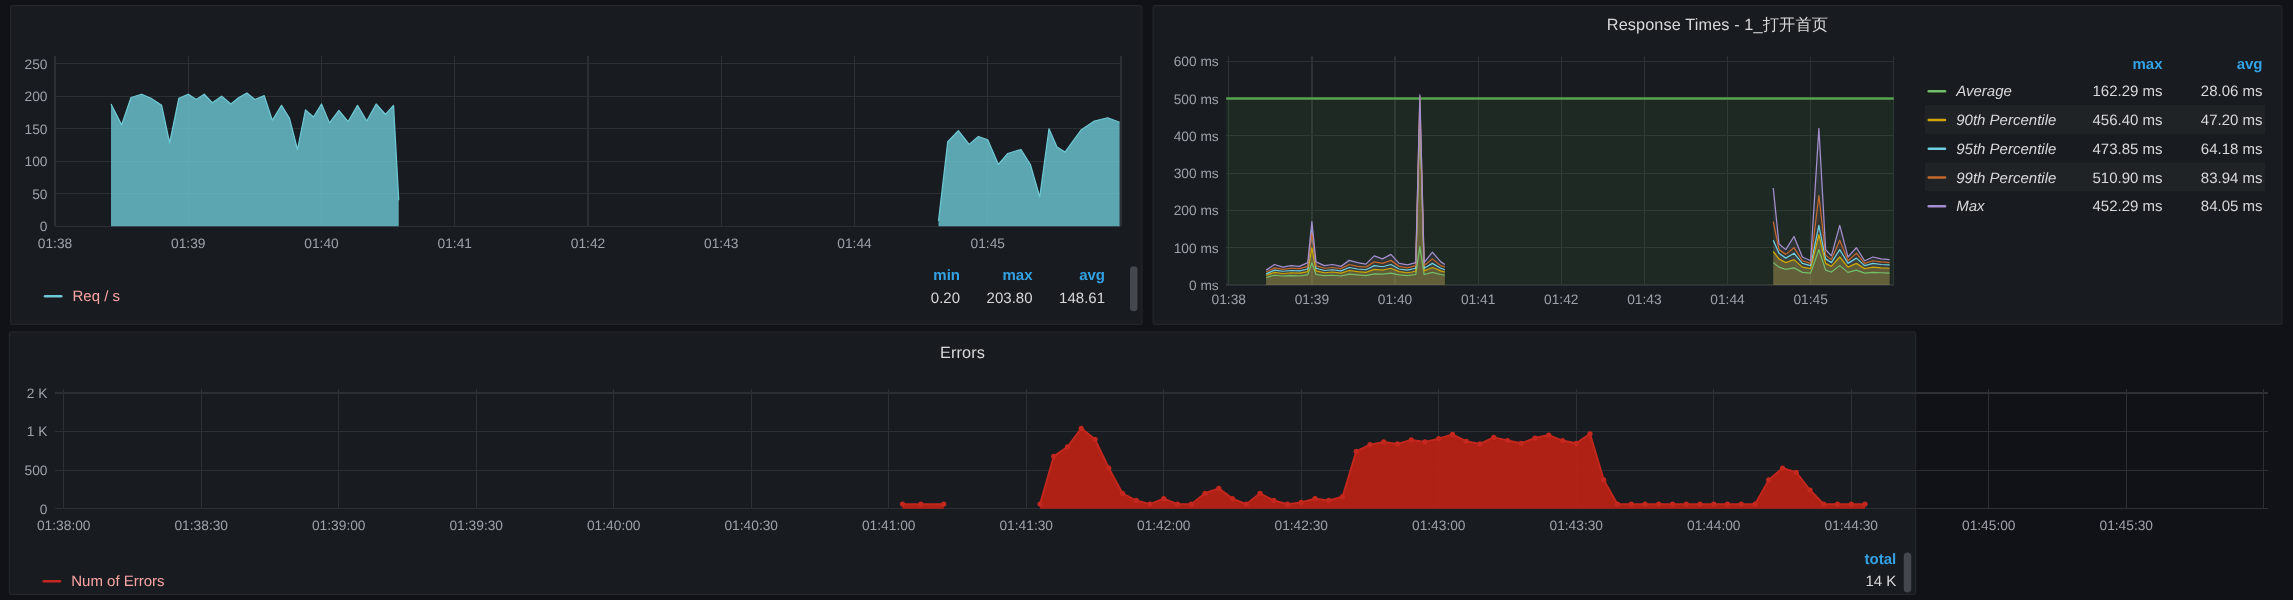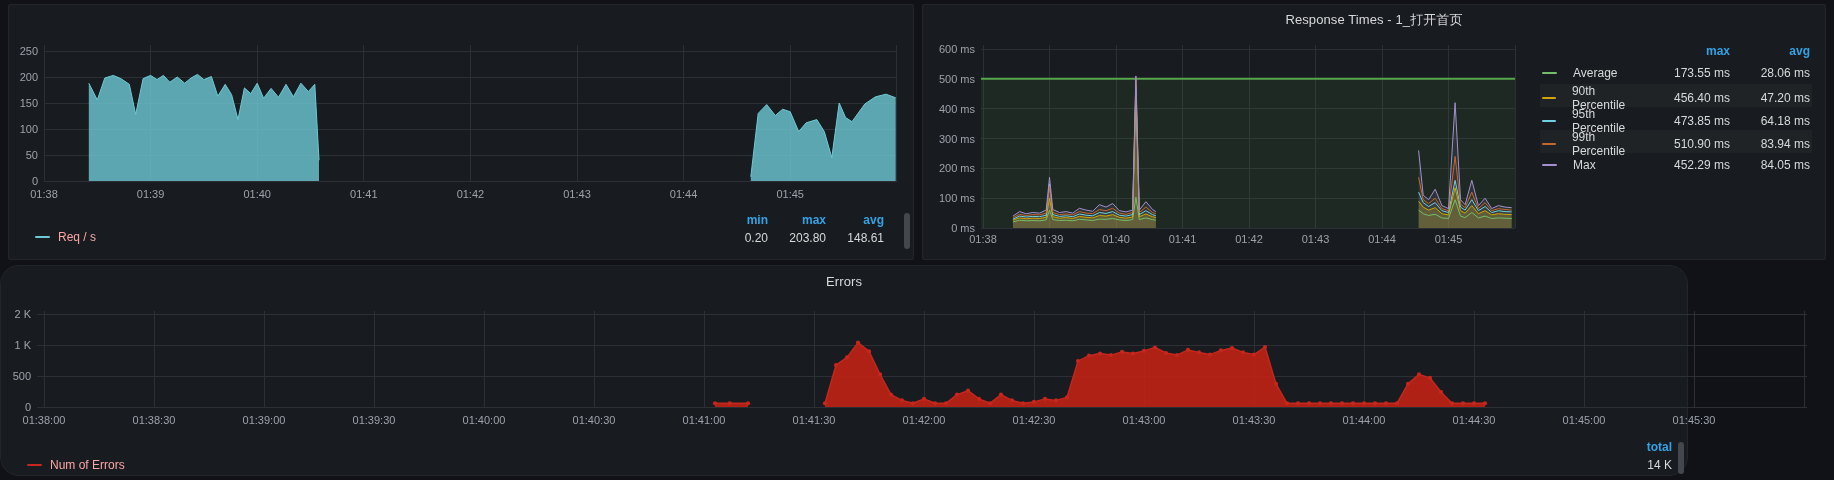--- a/index.html
+++ b/index.html
@@ -21,21 +21,21 @@
   .stat-col .hdr { color:#33a2e5; font-size:12px; font-weight:700; line-height:17px; }
   .stat-col .val { color:#d8d9da; font-size:12px; line-height:19px; }
 
   .rt-legend { position:absolute; top:36px; right:13px; width:272px; font-size:12px; color:#d8d9da; }
   .rt-row { display:grid; grid-template-columns:1fr 84px 80px; align-items:center;
             height:23px; padding:0 2px; cursor:pointer; }
   .rt-row.hdr-row { height:20px; cursor:default; }
   .rt-row.stripe { background:rgba(255,255,255,0.035); }
   .rt-row .c-max, .rt-row .c-avg { text-align:right; }
   .rt-row.hdr-row .c-max, .rt-row.hdr-row .c-avg { color:#33a2e5; font-weight:700; }
-  .rt-name { display:flex; align-items:center; gap:16px; }
+  .rt-name { display:flex; align-items:center; gap:8px;font-style:italic; }
 
   .scrollbar { position:absolute; width:6px; border-radius:3px; background:#44474d; }
 </style>
 </head>
 <body>
 
 <div class="dash">
 
   <div class="panel" style="left:8px; top:4px; width:906px; height:256px;">
     <svg class="chart" id="chart-throughput" width="906" height="256">
@@ -155,21 +155,21 @@
       <div class="rt-row hdr-row">
         <div class="rt-name"></div>
         <div class="c-max">max</div>
         <div class="c-avg">avg</div>
       </div>
     <div class="rt-row">
           <div class="rt-name">
             <span class="legend-marker" style="background: rgb(115, 191, 105);"></span>
             <span>Average</span>
           </div>
-          <div class="c-max">173.55 ms</div>
+          <div class="c-max">162.29 ms</div>
           <div class="c-avg">28.06 ms</div>
         </div>
         <div class="rt-row stripe">
           <div class="rt-name">
             <span class="legend-marker" style="background: rgb(207, 166, 2);"></span>
             <span>90th Percentile</span>
           </div>
           <div class="c-max">456.40 ms</div>
           <div class="c-avg">47.20 ms</div>
         </div>
@@ -193,21 +193,21 @@
           <div class="rt-name">
             <span class="legend-marker" style="background: rgb(165, 143, 208);"></span>
             <span>Max</span>
           </div>
           <div class="c-max">452.29 ms</div>
           <div class="c-avg">84.05 ms</div>
         </div>
       </div>
   </div>
 
-  <div class="panel" style="left:0; top:265px; width:1688px; height:211px;border-radius:19px;">
+  <div class="panel" style="left:7px; top:265px; width:1526px; height:211px;">
     <div class="panel-title" style="top:8px;">Errors</div>
     <svg class="chart" id="chart-errors" width="1818" height="211">
         <line x1="36" x2="1806" y1="141" y2="141" class="grid"></line>
         <line x1="36" x2="1806" y1="110.1" y2="110.1" class="grid"></line>
         <line x1="36" x2="1806" y1="79.2" y2="79.2" class="grid"></line>
         <line x1="36" x2="1806" y1="48.30000000000001" y2="48.30000000000001" class="grid"></line>
         <line x1="43" x2="43" y1="45" y2="141" class="grid"></line>
         <line x1="153.001" x2="153.001" y1="45" y2="141" class="grid"></line>
         <line x1="263.002" x2="263.002" y1="45" y2="141" class="grid"></line>
         <line x1="373.003" x2="373.003" y1="45" y2="141" class="grid"></line>

